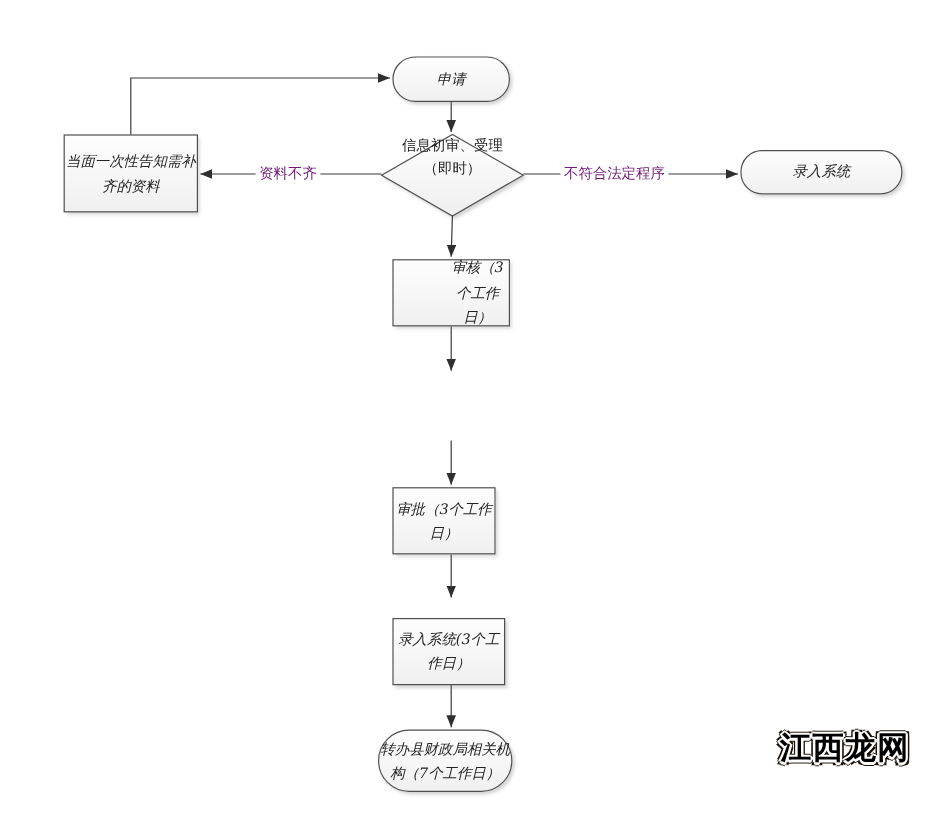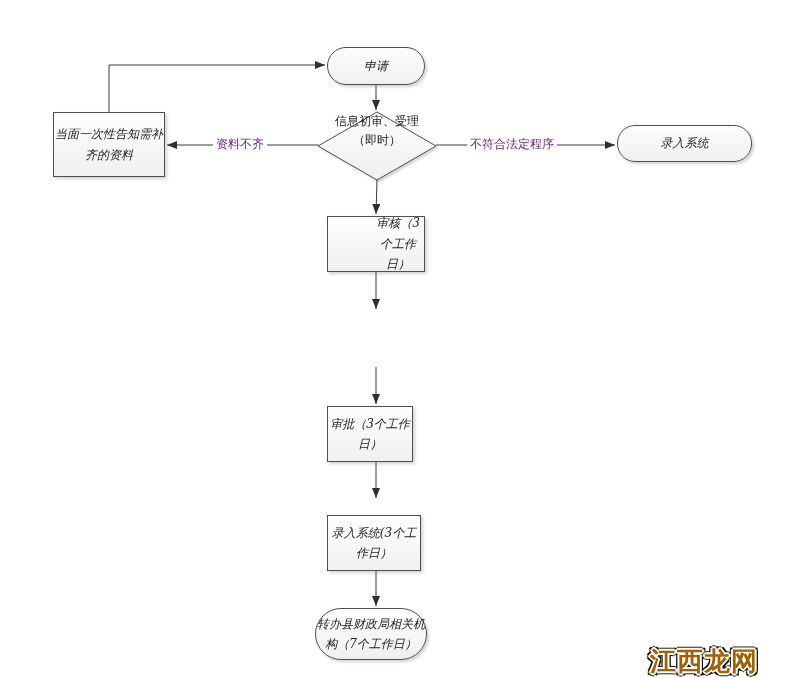--- a/index.html
+++ b/index.html
@@ -63,26 +63,26 @@
     padding: 0 3px;
     line-height: 1.2;
     color: #701a75;
     white-space: nowrap;
   }
   #label-incomplete { left: 213px; top: 137px; }
   #label-illegal    { left: 467px; top: 137px; }
 
   .watermark {
     position: absolute;
-    left: 650px; top: 644px;
+    left: 650px; top: 606px;
     font-family: "DejaVu Sans", "Liberation Sans", sans-serif;
     font-size: 26px;
     font-weight: bold;
     letter-spacing: 1px;
-    color: #a16207;
+    color: #000000;
     white-space: nowrap;
     text-shadow:
       -1px -1px 0 #ffffff, 1px -1px 0 #ffffff, -1px 1px 0 #ffffff, 1px 1px 0 #ffffff,
       -2px 0 0 #ffffff, 2px 0 0 #ffffff, 0 -2px 0 #ffffff, 0 2px 0 #ffffff,
       -3px -2px 0 #1a1208, 3px -2px 0 #1a1208, -3px 2px 0 #1a1208, 3px 2px 0 #1a1208,
       -3px 0 0 #1a1208, 3px 0 0 #1a1208, 0 -3px 0 #1a1208, 0 3px 0 #1a1208;
   }
 </style>
 </head>
 <body>

